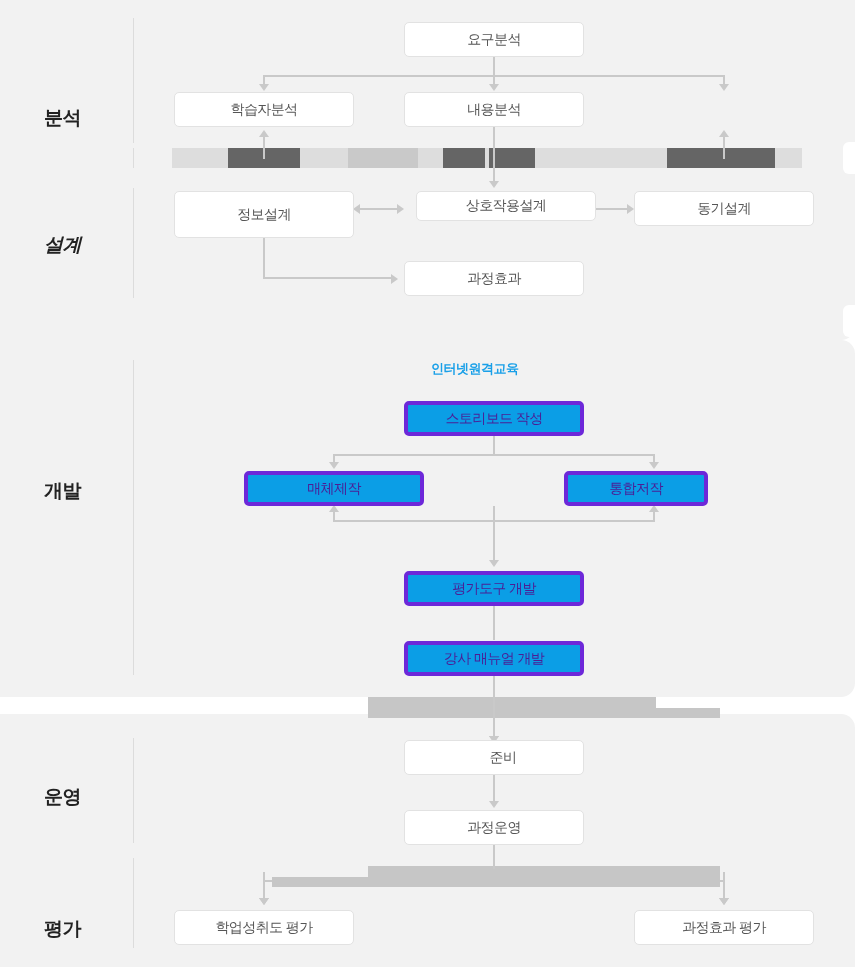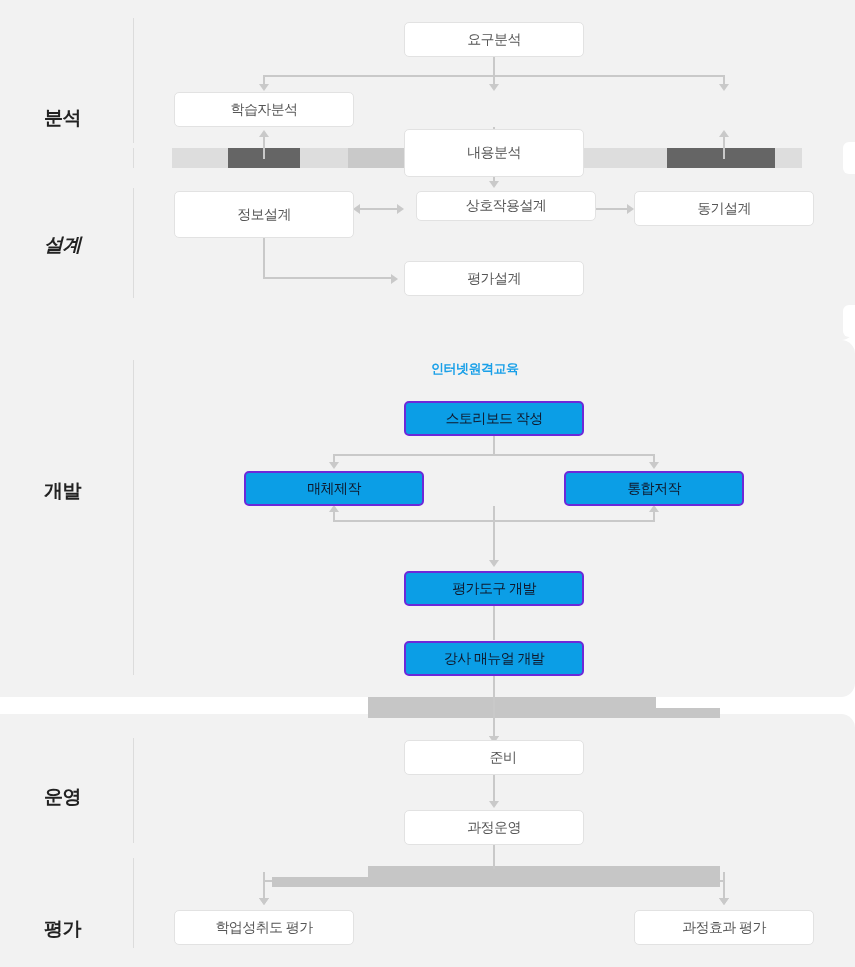--- a/index.html
+++ b/index.html
@@ -31,21 +31,21 @@
   .node{
     position:absolute;box-sizing:border-box;
     display:flex;align-items:center;justify-content:center;
     border-radius:5px;
     font-size:14px;letter-spacing:-0.6px;white-space:nowrap;
   }
   .node.white{
     background:#ffffff;border:1px solid #e2e2e2;color:#555555;
   }
   .node.blue{
-    background:#0b9ee6;border:2px solid #6d28d9;color:#0f172a;
+    background:#0b9ee6;border:4px solid #6d28d9;color:#4c1d95;
   }
 
   
   .ln{position:absolute;background:#c9c9c9;}
   .ln.v{width:2px;}
   .ln.h{height:2px;}
   .arrow-d,.arrow-u,.arrow-l,.arrow-r{
     position:absolute;width:0;height:0;
   }
   .arrow-d{border-left:5px solid transparent;border-right:5px solid transparent;border-top:7px solid #c9c9c9;}
@@ -117,38 +117,38 @@
 
   <div class="ln v" style="left:263px;top:137px;height:22px;"></div>
   <div class="ln v" style="left:723px;top:137px;height:22px;"></div>
   <div class="ln v" style="left:493px;top:137px;height:44px;"></div>
 
   <div class="gblk" style="left:843px;top:142px;width:12px;height:32px;background:#ffffff;border-radius:6px 0 0 6px;"></div>
   <div class="gblk" style="left:843px;top:305px;width:12px;height:32px;background:#ffffff;border-radius:6px 0 0 6px;"></div>
 
   <div class="node white" style="left:404px;top:22px;width:180px;height:35px;">요구분석</div>
   <div class="node white" style="left:174px;top:92px;width:180px;height:35px;">학습자분석</div>
-  <div class="node white" style="left:404px;top:92px;width:180px;height:48px;margin-top:37px;">내용분석</div>
+  <div class="node white" style="left:404px;top:92px;width:180px;height:35px;">내용분석</div>
 
   <div class="ln h" style="left:360px;top:208px;width:38px;"></div>
   <div class="arrow-l" style="left:353px;top:204px;"></div>
   <div class="arrow-r" style="left:397px;top:204px;"></div>
 
   <div class="ln h" style="left:590px;top:208px;width:38px;"></div>
   <div class="arrow-l" style="left:583px;top:204px;"></div>
   <div class="arrow-r" style="left:627px;top:204px;"></div>
 
   <div class="ln v" style="left:263px;top:226px;height:52px;"></div>
   <div class="ln h" style="left:263px;top:277px;width:128px;"></div>
   <div class="arrow-r" style="left:391px;top:274px;"></div>
 
   <div class="node white" style="left:174px;top:191px;width:180px;height:47px;">정보설계</div>
   <div class="node white" style="left:416px;top:191px;width:180px;height:30px;">상호작용설계</div>
   <div class="node white" style="left:634px;top:191px;width:180px;height:35px;">동기설계</div>
-  <div class="node white" style="left:404px;top:261px;width:180px;height:35px;">평가설계</div>
+  <div class="node white" style="left:404px;top:261px;width:180px;height:35px;">과정효과</div>
 
   <div class="section-title" style="left:431px;top:360px;">인터넷원격교육</div>
 
   <div class="ln v" style="left:493px;top:436px;height:20px;"></div>
 
   <div class="ln h" style="left:333px;top:454px;width:322px;"></div>
   <div class="ln v" style="left:333px;top:454px;height:8px;"></div>
   <div class="arrow-d" style="left:329px;top:462px;"></div>
   <div class="ln v" style="left:653px;top:454px;height:8px;"></div>
   <div class="arrow-d" style="left:649px;top:462px;"></div>
@@ -162,21 +162,21 @@
   <div class="ln v" style="left:493px;top:506px;height:54px;"></div>
   <div class="arrow-d" style="left:489px;top:560px;"></div>
 
   <div class="ln v" style="left:493px;top:606px;height:34px;"></div>
 
   <div class="ln v" style="left:493px;top:676px;height:62px;"></div>
   <div class="arrow-d" style="left:489px;top:736px;"></div>
 
   <div class="node blue" style="left:404px;top:401px;width:180px;height:35px;">스토리보드 작성</div>
   <div class="node blue" style="left:244px;top:471px;width:180px;height:35px;">매체제작</div>
-  <div class="node blue" style="left:564px;top:471px;width:180px;height:35px;">통합저작</div>
+  <div class="node blue" style="left:564px;top:471px;width:144px;height:35px;">통합저작</div>
   <div class="node blue" style="left:404px;top:571px;width:180px;height:35px;">평가도구 개발</div>
   <div class="node blue" style="left:404px;top:641px;width:180px;height:35px;">강사 매뉴얼 개발</div>
 
   <div class="gblk" style="left:368px;top:697px;width:288px;height:17px;background:#c6c6c6;"></div>
   <div class="gblk" style="left:368px;top:708px;width:352px;height:10px;background:#c6c6c6;"></div>
   <div class="ln v" style="left:493px;top:676px;height:62px;"></div>
   <div class="arrow-d" style="left:489px;top:736px;"></div>
 
   <div class="ln v" style="left:493px;top:775px;height:26px;"></div>
   <div class="arrow-d" style="left:489px;top:801px;"></div>

